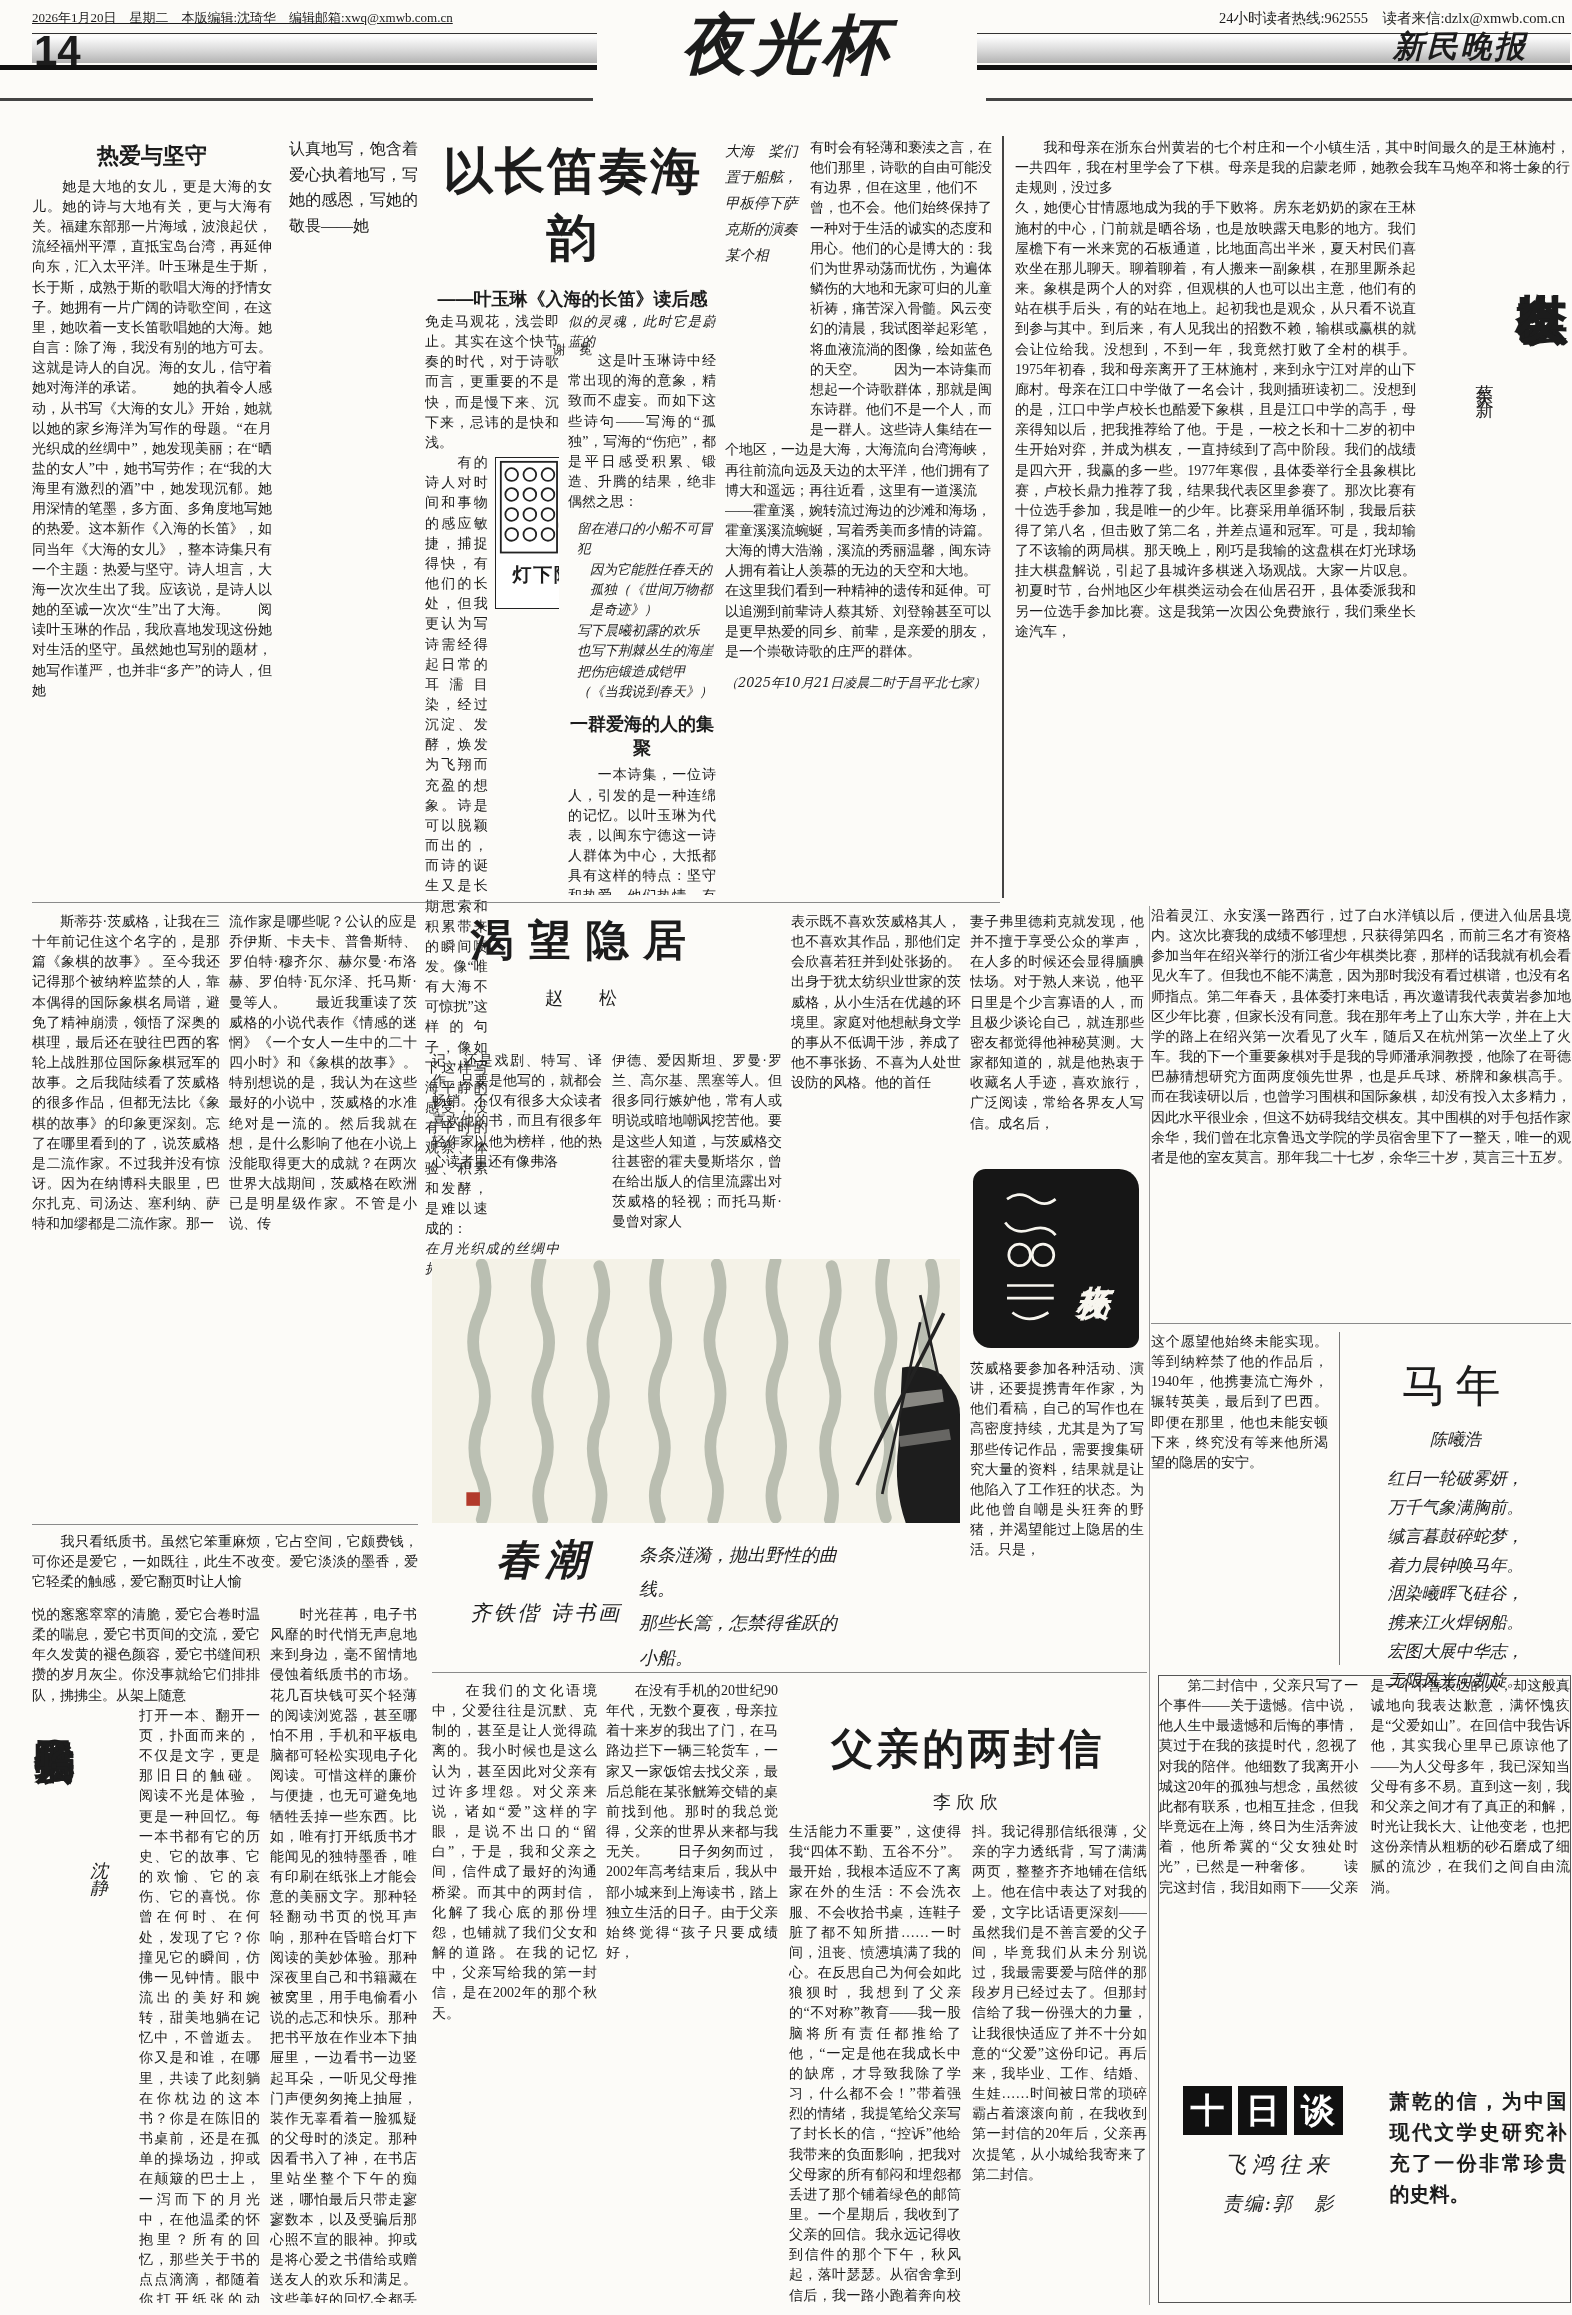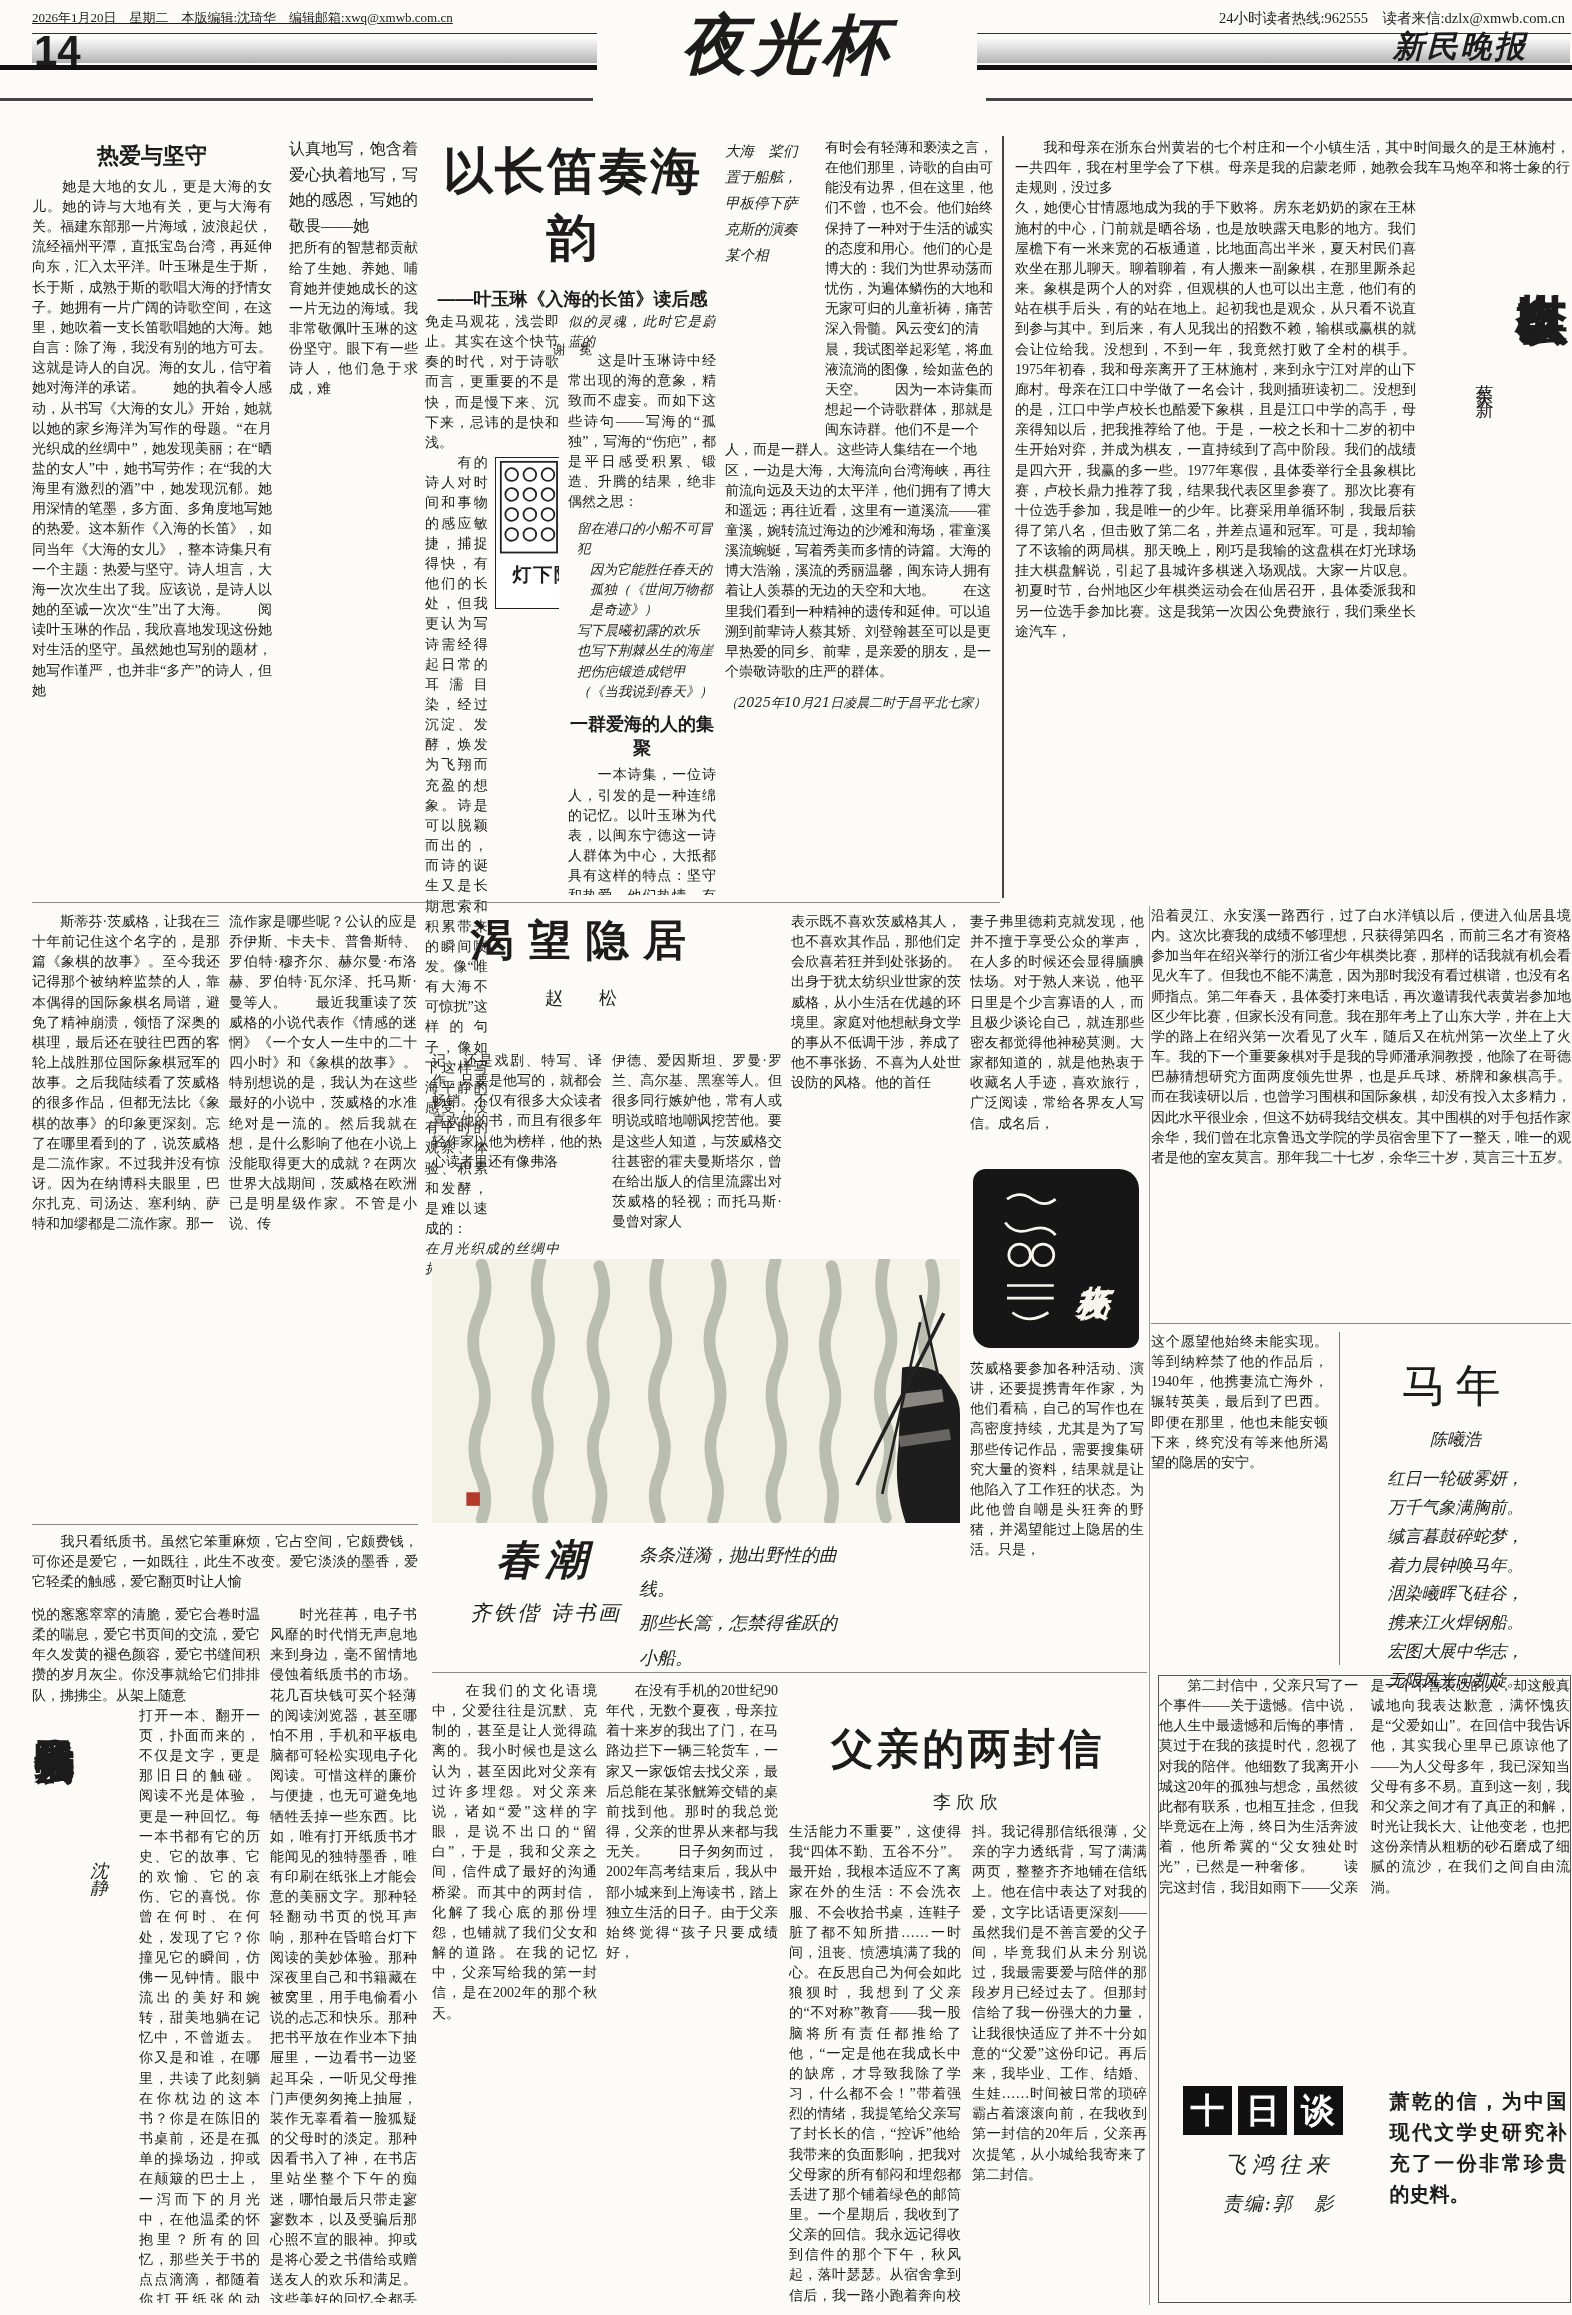--- a/index.html
+++ b/index.html
@@ -45,21 +45,20 @@
   <div class="abs hrule" style="left:0;top:98px;width:593px;background:#444;height:2.7px;"></div>
   <div class="abs hrule" style="left:986px;top:98px;width:586px;background:#444;height:2.7px;"></div>
 
   <div class="abs" style="left:32px;top:136px;width:240px;height:762px;">
     <div class="hei subhead" style="font-size:22px;">热爱与坚守</div>
     <div class="t" style="height:720px;">　　她是大地的女儿，更是大海的女儿。她的诗与大地有关，更与大海有关。福建东部那一片海域，波浪起伏，流经福州平潭，直抵宝岛台湾，再延伸向东，汇入太平洋。叶玉琳是生于斯，长于斯，成熟于斯的歌唱大海的抒情女子。她拥有一片广阔的诗歌空间，在这里，她吹着一支长笛歌唱她的大海。她自言：除了海，我没有别的地方可去。这就是诗人的自况。海的女儿，信守着她对海洋的承诺。　　她的执着令人感动，从书写《大海的女儿》开始，她就以她的家乡海洋为写作的母题。“在月光织成的丝绸中”，她发现美丽；在“晒盐的女人”中，她书写劳作；在“我的大海里有激烈的酒”中，她发现沉郁。她用深情的笔墨，多方面、多角度地写她的热爱。这本新作《入海的长笛》，如同当年《大海的女儿》，整本诗集只有一个主题：热爱与坚守。诗人坦言，大海一次次生出了我。应该说，是诗人以她的至诚一次次“生”出了大海。　　阅读叶玉琳的作品，我欣喜地发现这份她对生活的坚守。虽然她也写别的题材，她写作谨严，也并非“多产”的诗人，但她</div>
   </div>
 
   <div class="abs" style="left:289px;top:136px;width:129px;height:762px;">
     <div class="t" style="font-size:16px;line-height:1.6;">认真地写，饱含着爱心执着地写，写她的感恩，写她的敬畏——她</div>
-    <div class="t">把所有的智慧都贡献给了生她、养她、哺育她并使她成长的这一片无边的海域。我非常敬佩叶玉琳的这份坚守。眼下有一些诗人，他们急于求成，难</div>
   </div>
 
   <div class="abs" style="left:425px;top:138px;width:295px;">
     <div class="hei center" style="font-size:50px;letter-spacing:1.8px;">以长笛奏海韵</div>
     <div class="hei center" style="font-size:18px;margin-top:14.5px;">——叶玉琳《入海的长笛》读后感</div>
     <div class="center" style="font-size:13px;margin-top:30px;">谢　冕</div>
   </div>
 
   <div class="abs" style="left:425px;top:312px;width:134px;height:583px;">
     <div class="t">免走马观花，浅尝即止。其实在这个快节奏的时代，对于诗歌而言，更重要的不是快，而是慢下来、沉下来，忌讳的是快和浅。</div>
@@ -105,21 +104,21 @@
       <span class="quoteline" style="padding-left:12.7px;">因为它能胜任春天的孤独（《世间万物都是奇迹》）</span>
       <span class="quoteline">写下晨曦初露的欢乐</span>
       <span class="quoteline">也写下荆棘丛生的海崖</span>
       <span class="quoteline">把伤疤锻造成铠甲（《当我说到春天》）</span>
     </div>
     <div class="hei subhead" style="font-size:18px;">一群爱海的人的集聚</div>
     <div class="t">　　一本诗集，一位诗人，引发的是一种连绵的记忆。以叶玉琳为代表，以闽东宁德这一诗人群体为中心，大抵都具有这样的特点：坚守和热爱。他们热情，有的也奔放，但始终不缺的是肃穆，充满敬畏之心，他们对生活和诗的热爱表现为对诗歌的一种敬重和尊重。在目下一些人的笔下，</div>
   </div>
 
   <div class="abs" style="left:725px;top:138px;width:268px;height:758px;overflow:hidden;">
-    <div class="kai" style="float:left;width:76px;height:299px;font-size:14.5px;line-height:1.8;overflow:hidden;margin-right:24px;">大海　桨们置于船舷，甲板停下萨克斯的演奏　某个相</div>
+    <div class="kai" style="float:left;width:76px;height:299px;font-size:14.5px;line-height:1.8;overflow:hidden;margin-right:9px;">大海　桨们置于船舷，甲板停下萨克斯的演奏　某个相</div>
     <span class="t" style="display:inline;">有时会有轻薄和亵渎之言，在他们那里，诗歌的自由可能没有边界，但在这里，他们不曾，也不会。他们始终保持了一种对于生活的诚实的态度和用心。他们的心是博大的：我们为世界动荡而忧伤，为遍体鳞伤的大地和无家可归的儿童祈祷，痛苦深入骨髓。风云变幻的清晨，我试图举起彩笔，将血液流淌的图像，绘如蓝色的天空。　　因为一本诗集而想起一个诗歌群体，那就是闽东诗群。他们不是一个人，而是一群人。这些诗人集结在一个地区，一边是大海，大海流向台湾海峡，再往前流向远及天边的太平洋，他们拥有了博大和遥远；再往近看，这里有一道溪流——霍童溪，婉转流过海边的沙滩和海场，霍童溪溪流蜿蜒，写着秀美而多情的诗篇。大海的博大浩瀚，溪流的秀丽温馨，闽东诗人拥有着让人羡慕的无边的天空和大地。　　在这里我们看到一种精神的遗传和延伸。可以追溯到前辈诗人蔡其矫、刘登翰甚至可以是更早热爱的同乡、前辈，是亲爱的朋友，是一个崇敬诗歌的庄严的群体。</span>
     <div class="kai" style="font-size:13px;margin-top:12px;">（2025年10月21日凌晨二时于昌平北七家）</div>
   </div>
 
   <div class="abs vrule" style="left:1002px;top:136px;height:762px;width:1.8px;background:#444;"></div>
 
   <div class="abs" style="left:1015px;top:138px;width:555px;height:760px;overflow:hidden;">
     <div class="t">　　我和母亲在浙东台州黄岩的七个村庄和一个小镇生活，其中时间最久的是王林施村，一共四年，我在村里学会了下棋。母亲是我的启蒙老师，她教会我车马炮卒和将士象的行走规则，没过多</div>
     <div style="overflow:hidden;">
       <div style="float:right;width:154px;height:452px;display:flex;flex-direction:row;justify-content:flex-end;gap:16.3px;padding-top:54px;box-sizing:border-box;">

